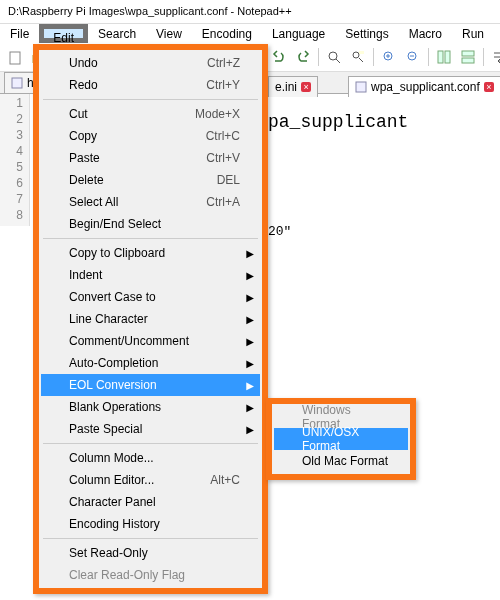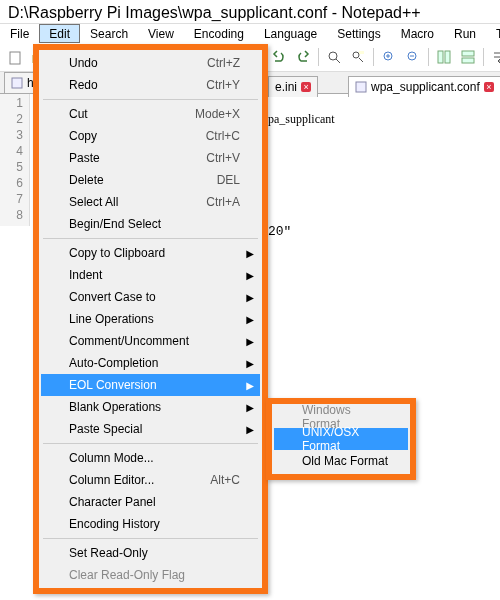--- a/index.html
+++ b/index.html
@@ -1,23 +1,23 @@
 <!DOCTYPE html>
 <html><head>
 <meta charset="utf-8">
 <style>
 * { box-sizing: border-box; margin: 0; padding: 0; font-family: "Segoe UI", Tahoma, sans-serif; font-size: 12px; }
 body { background: #fff; width: 500px; height: 600px; overflow: hidden; position: relative; }
 
 .titlebar { background: #fff; color: #000; height: 24px; padding: 4px 8px; border-bottom: 1px solid #ddd; }
-.titlebar .text { font-size: 16px; }
+.titlebar .text { font-size: 11px; }
 
 .menubar { display: flex; height: 20px; background: #fff; border-bottom: 1px solid transparent; }
 .menubar .mitem { padding: 3px 10px; cursor: default; }
-.menubar .mitem.active { background: #cce8ff; border: 1px solid #737373; padding: 2px 9px; }
+.menubar .mitem.active { background: #cce8ff; border: 5px solid #737373; padding: 2px 9px; }
 
 .toolbar { display: flex; align-items: center; height: 28px; padding: 2px 4px; border-bottom: 1px solid #ddd; gap: 2px; }
 .tbtn { width: 22px; height: 22px; display: flex; align-items: center; justify-content: center; border: 1px solid transparent; }
 .tbtn svg { display: block; }
 .tsep { width: 1px; height: 18px; background: #ccc; margin: 0 2px; }
 
 .tabbar { display: flex; height: 22px; align-items: flex-end; background: #f0f0f0; padding-left: 4px; border-bottom: 1px solid #aaa; }
 .tab { display: flex; align-items: center; padding: 3px 6px; background: #f4f4f4; border: 1px solid #aaa; border-bottom: none; margin-right: 2px; gap: 4px; }
 .tab.active { background: #fff; }
 .tab .ticon { width: 12px; height: 12px; }
@@ -122,21 +122,21 @@
   </div>
   <div class="tab active">
     <svg class="ticon" width="12" height="12">
         <rect x="1" y="1" width="10" height="10" fill="#eef" stroke="#88a"></rect>
       </svg>
     <span>wpa_supplicant.conf</span>
     <span class="tclose">×</span>
   </div>
 </div>
 
-<div style="position:absolute; left:268px; top:112px; font-family:Liberation Serif, serif; font-size:12px;text-align:right;">pa_supplicant</div>
+<div style="position:absolute; left:268px; top:112px; font-family:Liberation Mono, monospace; font-size:18px;text-align:right;">pa_supplicant</div>
 <div style="position:absolute; left:268px; top:224px; font-family:'Courier New',monospace; font-size:13px;">20"</div>
 
 <div style="position:absolute; left:268px; top:46px; display:flex; gap:2px; align-items:center;">
   <div class="tbtn">
       <svg width="16" height="16">
         <path d="M10 4a5 5 0 0 1 0 8H4" fill="none" stroke="#3a7a3a" stroke-width="1.5"></path>
         <path d="M6 2 3 5l3 3" fill="none" stroke="#3a7a3a" stroke-width="1.5"></path>
       </svg>
     </div>
   <div class="tbtn">
@@ -235,21 +235,21 @@
     </div>
     <div class="row">
       <span class="label">Indent</span>
       <span class="arrow">▶</span>
     </div>
     <div class="row">
       <span class="label">Convert Case to</span>
       <span class="arrow">▶</span>
     </div>
     <div class="row">
-      <span class="label">Line Operations</span>
+      <span class="label">Line Character</span>
       <span class="arrow">▶</span>
     </div>
     <div class="row">
       <span class="label">Comment/Uncomment</span>
       <span class="arrow">▶</span>
     </div>
     <div class="row">
       <span class="label">Auto-Completion</span>
       <span class="arrow">▶</span>
     </div>

